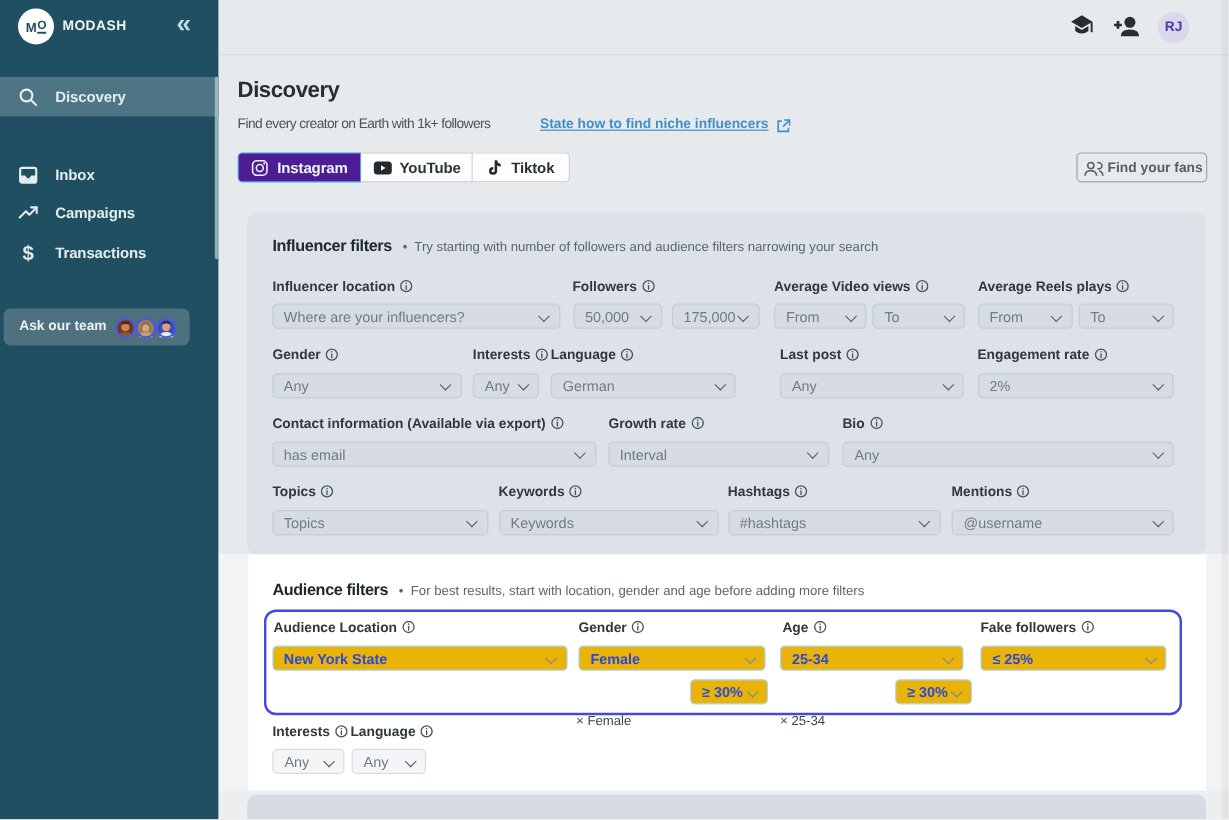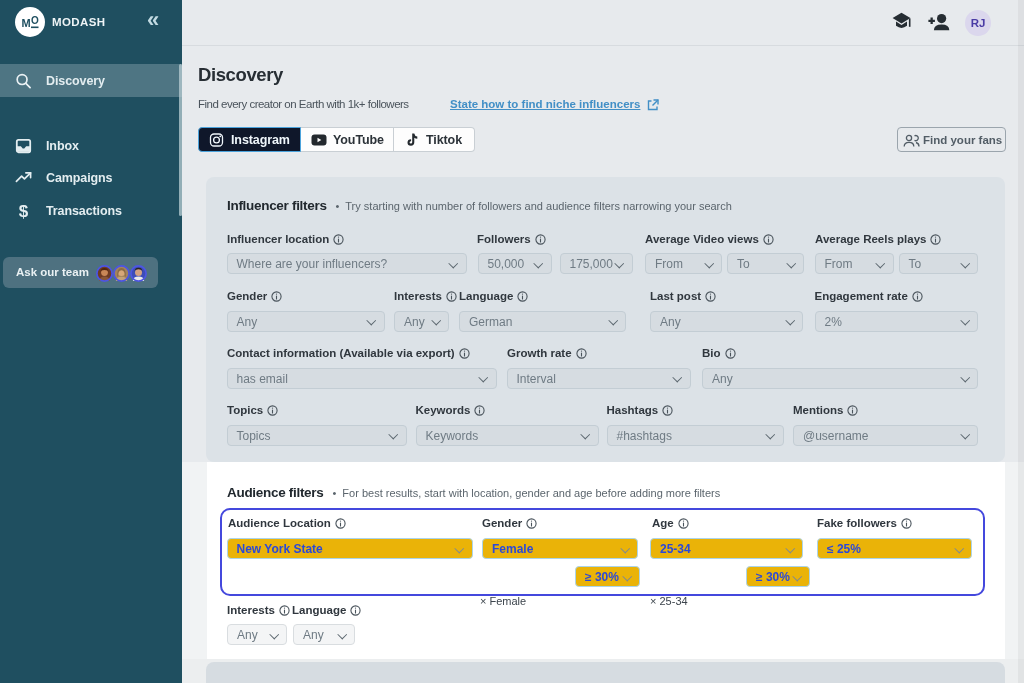--- a/index.html
+++ b/index.html
@@ -29,21 +29,21 @@
 #title { left:198px; top:64px; font-size:18.5px; letter-spacing:-0.4px; font-weight:bold; color:#272e34; }
 #subtitle { left:198px; top:98px; font-size:11.5px; color:#4b545c; }
 #sub1 { display:inline-block; letter-spacing:-0.5px; }
 #subtitle a { color:#428fc6; font-weight:bold; text-decoration:underline; position:absolute; left:252px; top:0; white-space:nowrap; }
 #subtitle { white-space:nowrap; }
 #subtitle svg { position:absolute; left:446px; top:1px; }
 
 
 .tab { top:127px; height:25px; border:1px solid #c9cfd4; font-size:12.5px; font-weight:bold; letter-spacing:-0.1px; }
 .tab .ticon { position:absolute; left:10px; top:50%; transform:translateY(-50%); }
-#tab-ig { left:198px; width:103px; background:#0f172a; border-color:#4ba3dc; border-radius:4px 0 0 4px; color:#eff6fb; }
+#tab-ig { left:198px; width:103px; background:#4c1d95; border-color:#4ba3dc; border-radius:4px 0 0 4px; color:#eff6fb; }
 #tab-yt { left:301px; width:93px; background:#fdfdfd; color:#2b3238; border-left:none; }
 #tab-tk { left:394px; width:81px; background:#fdfdfd; color:#2b3238; border-left:none; border-radius:0 4px 4px 0; }
 .tab .tlabel { position:absolute; left:32px; top:5px; white-space:nowrap; }
 #fans { left:897px; top:127px; width:109px; height:25px; border:1px solid #9ba5ad; border-radius:4px; color:#525d66; font-size:11.5px; font-weight:bold; white-space:nowrap; }
 #fans span { position:absolute; left:25px; top:5.5px; }
 #fans svg { position:absolute; left:4.5px; top:5px; }
 
 
 #card1 { left:206px; top:177px; width:799px; height:285px; background:#dce2e7; border-radius:8px; }
 .cardtitle { font-size:13.5px; font-weight:bold; color:#21282e; letter-spacing:-0.3px; }
@@ -205,21 +205,21 @@
         </svg></span></div>
 
   <div class="dd" style="left:226.5px;top:310.5px;width:158px">
       <span class="txt">Any</span>
       <span class="chev"></span>
     </div>
   <div class="dd" style="left:394px;top:310.5px;width:55px">
       <span class="txt">Any</span>
       <span class="chev"></span>
     </div>
-  <div class="dd" style="left:459px;top:310.5px;width:167px">
+  <div class="dd" style="left:459px;top:310.5px;width:154px">
       <span class="txt">German</span>
       <span class="chev"></span>
     </div>
   <div class="dd" style="left:650px;top:310.5px;width:153px">
       <span class="txt">Any</span>
       <span class="chev"></span>
     </div>
   <div class="dd" style="left:814.5px;top:310.5px;width:163.5px">
       <span class="txt">2%</span>
       <span class="chev"></span>

